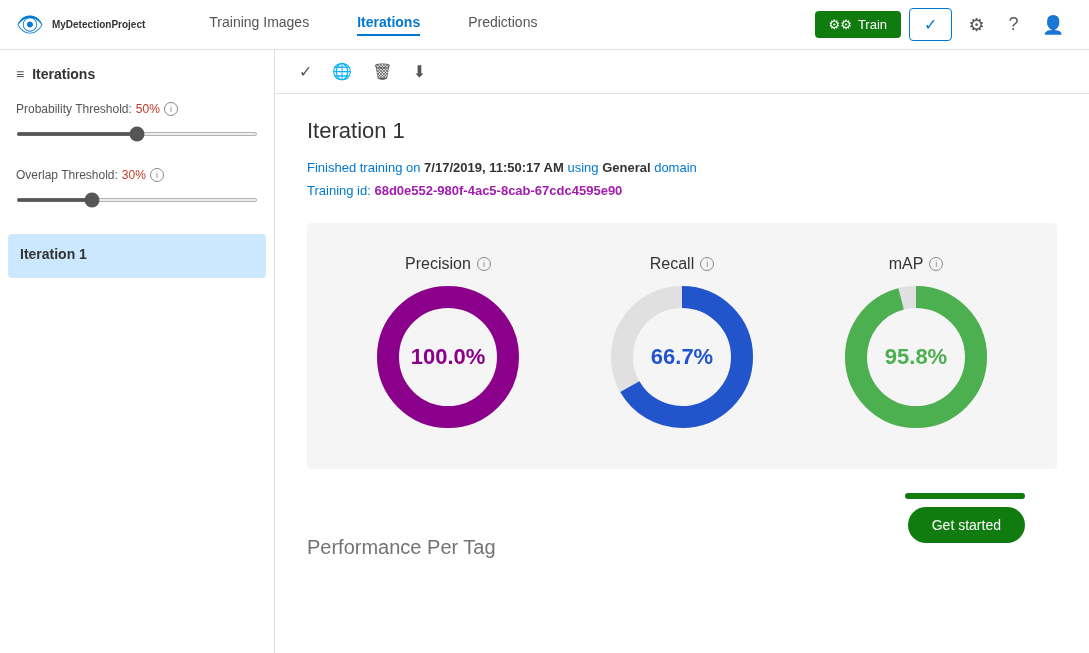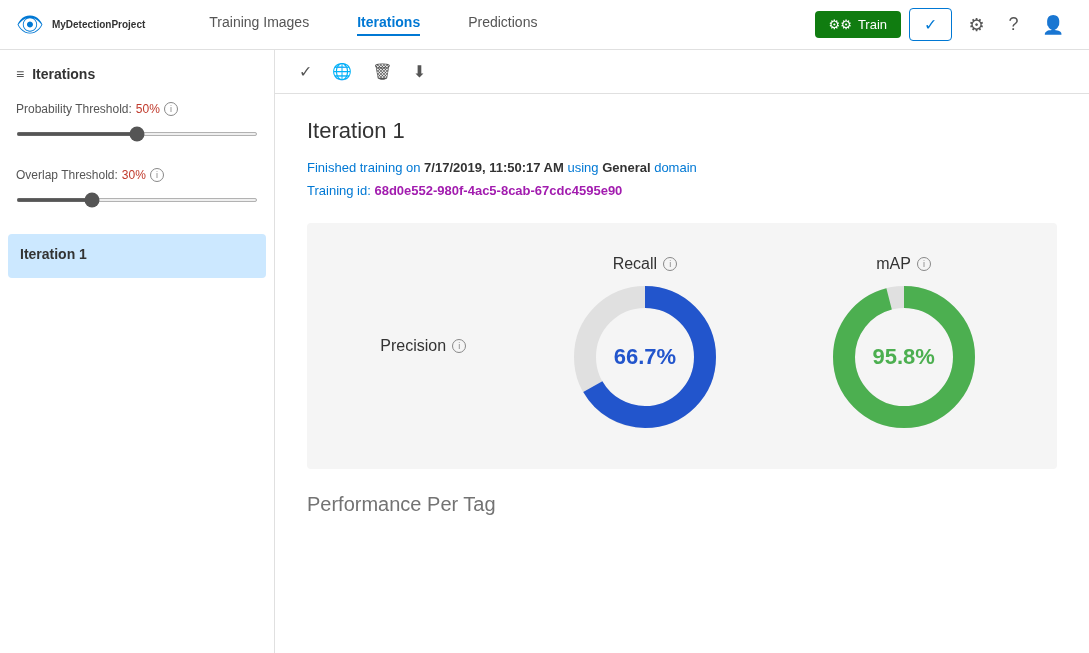--- a/index.html
+++ b/index.html
@@ -152,20 +152,27 @@
         <span>Training id: </span><span class="iteration-id">68d0e552-980f-4ac5-8cab-67cdc4595e90</span>
       </div>
 
       <div class="metrics-container">
 
         <div class="metric-card">
           <div class="metric-label">
             <span>Precision</span>
             <span class="info-icon">i</span>
           </div>
+          <div class="donut-wrapper">
+            <svg viewBox="0 0 160 160">
+              <circle cx="80" cy="80" r="60" fill="none" stroke="#e0e0e0" stroke-width="22"></circle>
+              <circle cx="80" cy="80" r="60" fill="none" stroke="#8b008b" stroke-width="22" stroke-dasharray="376.99 376.99" stroke-dashoffset="0" stroke-linecap="round" transform="rotate(-90 80 80)"></circle>
+            </svg>
+            <span class="donut-center-text" style="color:#8b008b;">100.0%</span>
+          </div>
         </div>
 
         <div class="metric-card">
           <div class="metric-label">
             <span>Recall</span>
             <span class="info-icon">i</span>
           </div>
           <div class="donut-wrapper">
             <svg viewBox="0 0 160 160">
               <circle cx="80" cy="80" r="60" fill="none" stroke="#e0e0e0" stroke-width="22"></circle>
@@ -186,17 +193,21 @@
               <circle cx="80" cy="80" r="60" fill="none" stroke="#4caf50" stroke-width="22" stroke-dasharray="361.28 376.99" stroke-dashoffset="0" stroke-linecap="butt" transform="rotate(-90 80 80)"></circle>
             </svg>
             <span class="donut-center-text" style="color:#4caf50;">95.8%</span>
           </div>
         </div>
 
       </div>
 
       <div style="display:flex; justify-content:space-between; align-items:flex-end;">
         <div class="perf-per-tag-title">Performance Per Tag</div>
+        <div class="get-started-area">
+          <div class="get-started-bar"></div>
+          <button class="btn-get-started">Get started</button>
+        </div>
       </div>
 
     </div>
   </div>
 </div>
 
 </body></html>

